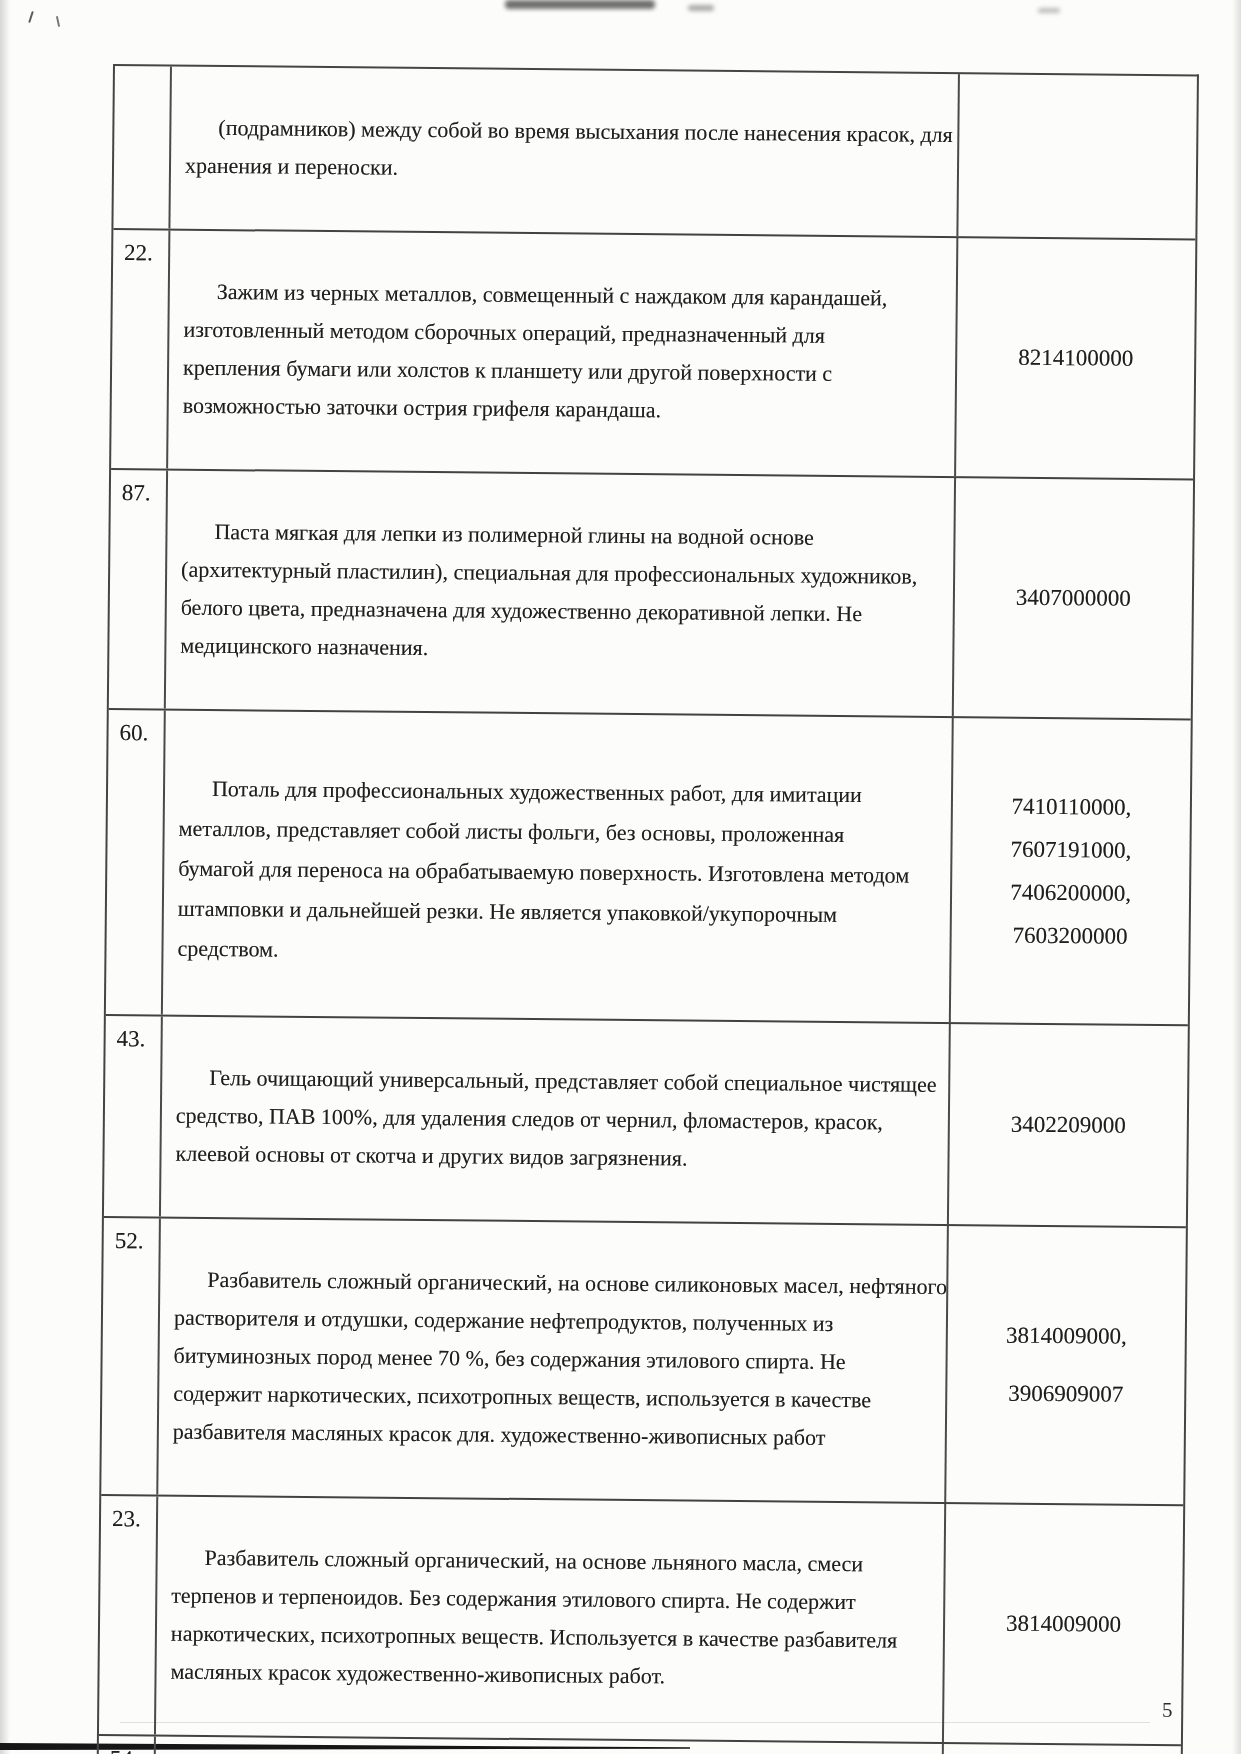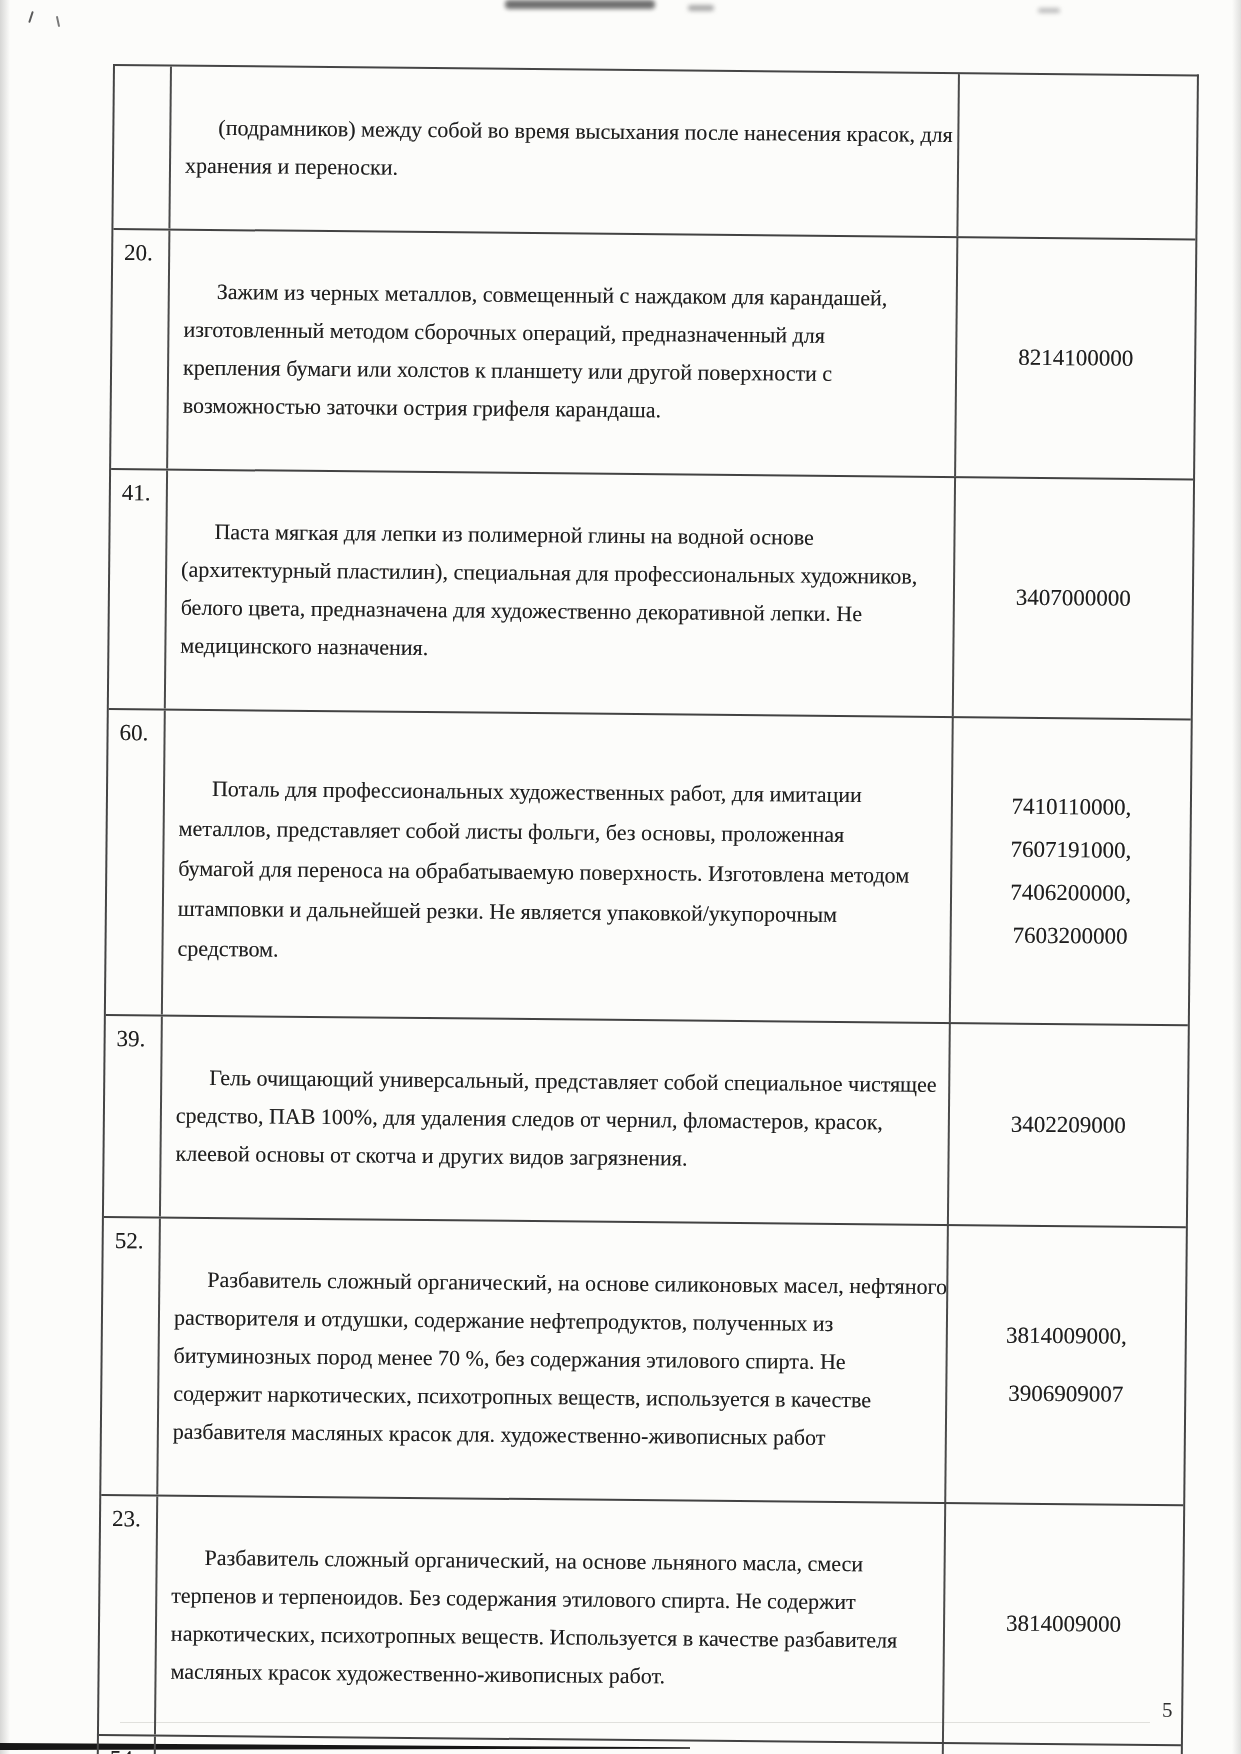--- a/index.html
+++ b/index.html
@@ -88,36 +88,36 @@
     </div>
     <div class="cell-desc">
       <span>(подрамников) между собой во время высыхания после нанесения красок, для
 хранения и переноски.</span>
     </div>
     <div class="cell-codes"></div>
   </div>
 
   <div class="row">
     <div class="cell-num">
-      <span>20.</span>
+      <span>22.</span>
     </div>
     <div class="cell-desc">
       <span>Зажим из черных металлов, совмещенный с наждаком для карандашей,
 изготовленный методом сборочных операций, предназначенный для
 крепления бумаги или холстов к планшету или другой поверхности с
 возможностью заточки острия грифеля карандаша.</span>
     </div>
     <div class="cell-codes">
             <div class="code">8214100000</div>
           </div>
   </div>
 
   <div class="row">
     <div class="cell-num">
-      <span>41.</span>
+      <span>87.</span>
     </div>
     <div class="cell-desc">
       <span>Паста мягкая для лепки из полимерной глины на водной основе
 (архитектурный пластилин), специальная для профессиональных художников,
 белого цвета, предназначена для художественно декоративной лепки. Не
 медицинского назначения.</span>
     </div>
     <div class="cell-codes">
             <div class="code">3407000000</div>
           </div>
@@ -137,21 +137,21 @@
     <div class="cell-codes">
             <div class="code">7410110000,</div>
             <div class="code">7607191000,</div>
             <div class="code">7406200000,</div>
             <div class="code">7603200000</div>
           </div>
   </div>
 
   <div class="row">
     <div class="cell-num">
-      <span>39.</span>
+      <span>43.</span>
     </div>
     <div class="cell-desc">
       <span>Гель очищающий универсальный, представляет собой специальное чистящее
 средство, ПАВ 100%, для удаления следов от чернил, фломастеров, красок,
 клеевой основы от скотча и других видов загрязнения.</span>
     </div>
     <div class="cell-codes">
             <div class="code">3402209000</div>
           </div>
   </div>

